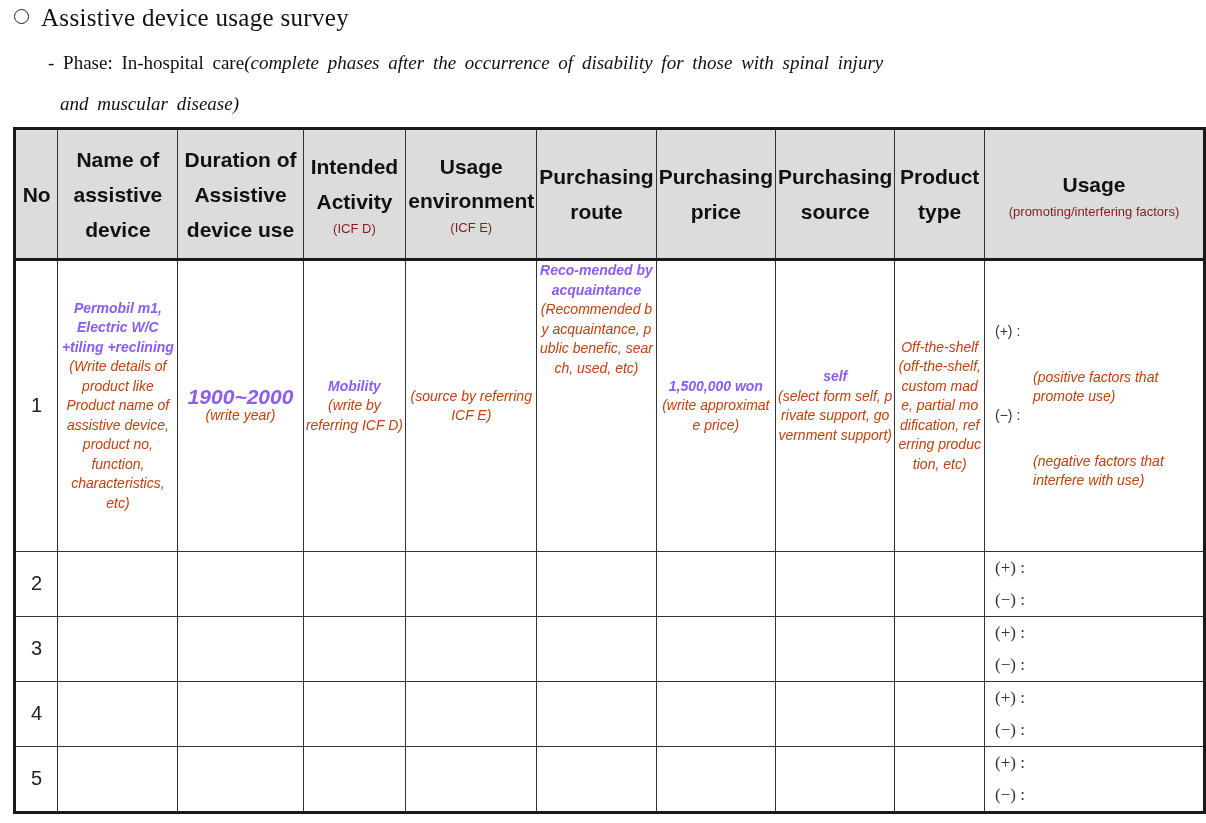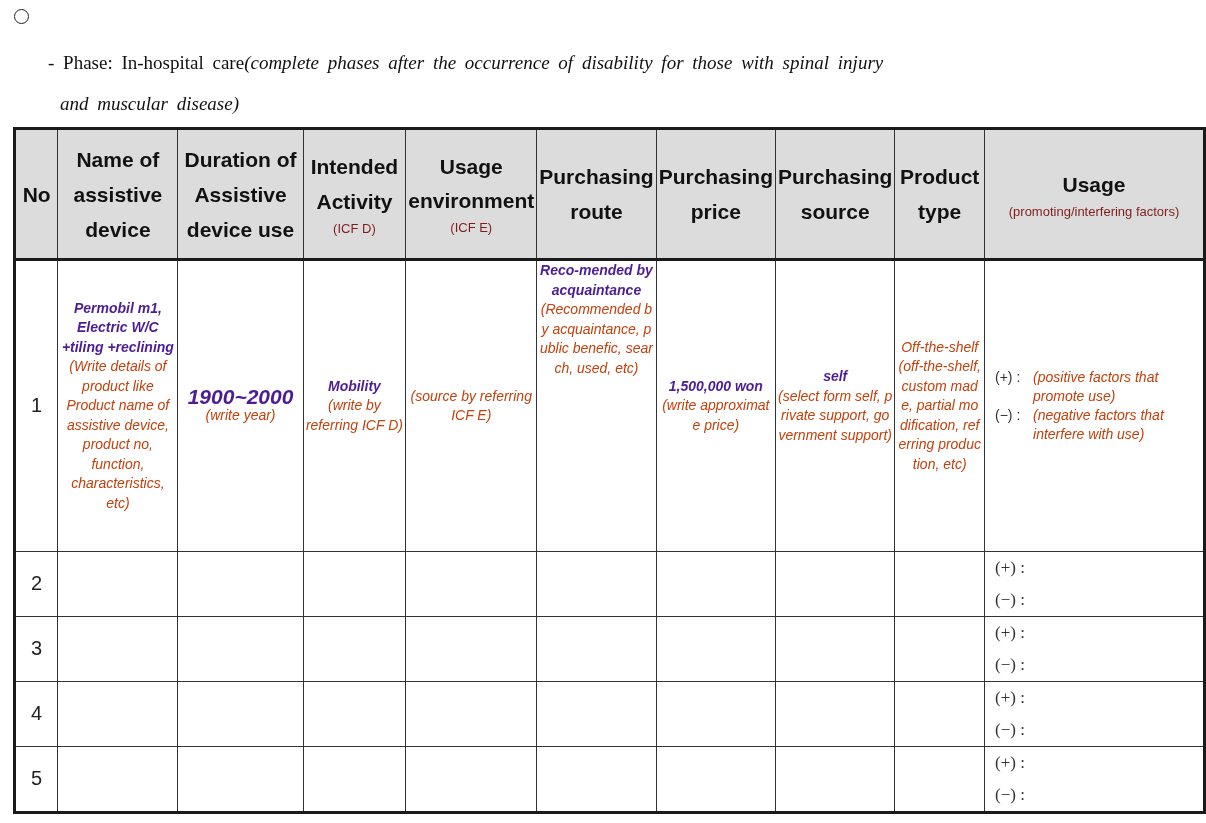--- a/index.html
+++ b/index.html
@@ -35,34 +35,34 @@
   }
   table.survey thead th {
     background: #dcdcdc; font-weight: bold; font-size: 21px; line-height: 35px;
     border-bottom: 3px solid #1a1a1a; height: 128px; color: #111;
   }
   table.survey thead th .sub {
     display: block; font-weight: normal; font-size: 13px; line-height: 20px; color: #7f1d1d;
   }
   table.survey tbody td { font-size: 14px; line-height: 19.5px; }
   td.no { font-size: 20px !important; color: #222; }
-  .bi { font-weight: bold; font-style: italic; color: #4c1d95; display: block; }
+  .bi { font-weight: bold; font-style: italic; color: #8b5cf6; display: block; }
   .it { font-style: italic; color: #c2410c; display: block; }
   tr.row1 td { height: 290px; }
   tr.rowN td { height: 62px; }
   td.usage { text-align: left !important; padding-left: 10px !important; font-size: 14px; }
   td.usage .line { display: block; font-family: "Liberation Serif", "DejaVu Serif", serif; font-size: 17px; line-height: 32px; color: #333; }
   .fac { display: grid; grid-template-columns: 38px 1fr; line-height: 19px; color: #333; }
-  .fac .it { display: inline; }
+  .fac .it { display: inline; margin-top: 46px; }
 </style>
 </head>
 <body>
 
 <div class="heading serif">
-  <span class="bullet"></span>
+  <span class="bullet"></span><span>Assistive device usage survey</span>
 </div>
 
 <div class="phase serif">
   <span>- Phase: In-hospital care</span><span class="note">(complete phases after the occurrence of disability for those with spinal injury</span>
   <span class="note line2">and muscular disease)</span>
 </div>
 
 <table class="survey">
   <colgroup>
     <col style="width:51px">

